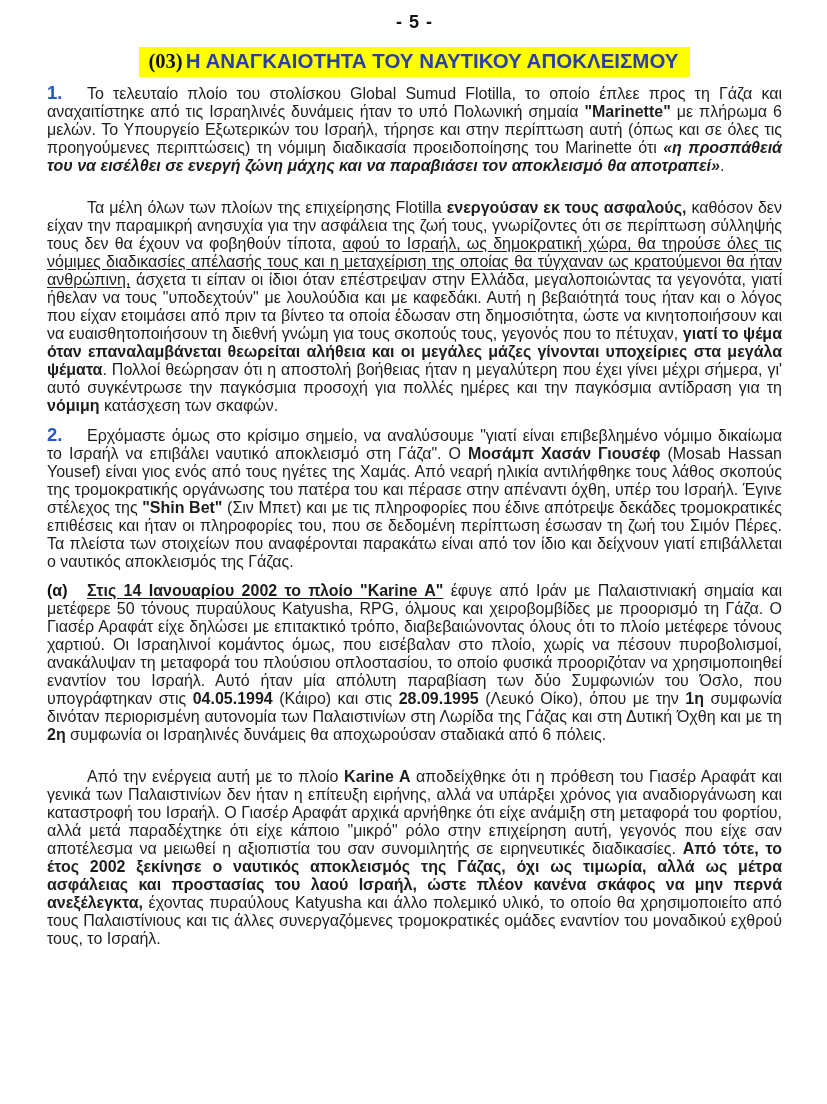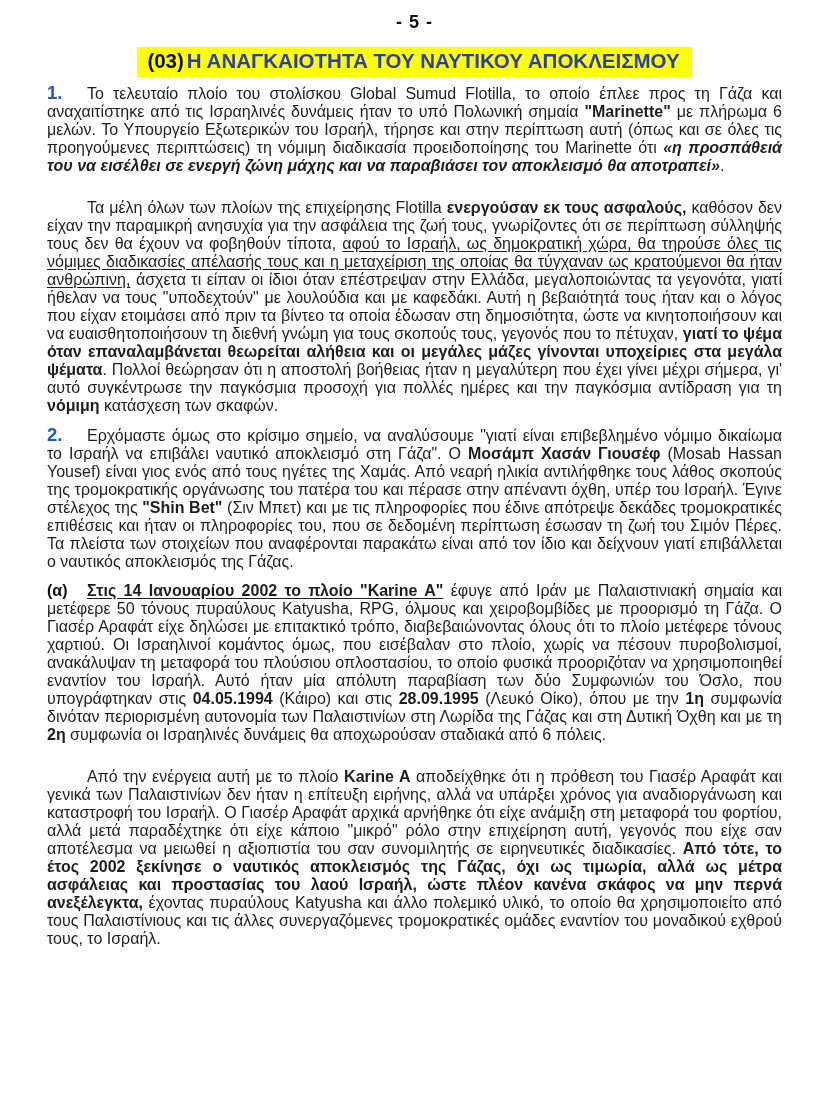--- a/index.html
+++ b/index.html
@@ -25,21 +25,21 @@
   .title-row { text-align: center; margin: 14px 0 7px 0; }
   .title-chip {
     display: inline-block;
     background: #ffff00;
     padding: 2px 12px 3px 10px;
     font-weight: bold;
     font-size: 20.5px;
     line-height: 1.2;
     white-space: nowrap;
   }
-  .title-prefix { color: #101010; margin-right: 3px; }
+  .title-prefix { color: #101010; margin-right: 3px; font-family: Liberation Serif, serif; }
   .title-text { color: #2940a8; text-align: center; }
 
   .doc-body {}
   p.para {
     margin: 0 0 11px 0;
     font-size: 16px;
     line-height: 18px;
     color: #1e1e1e;
     text-align: justify;
   }

